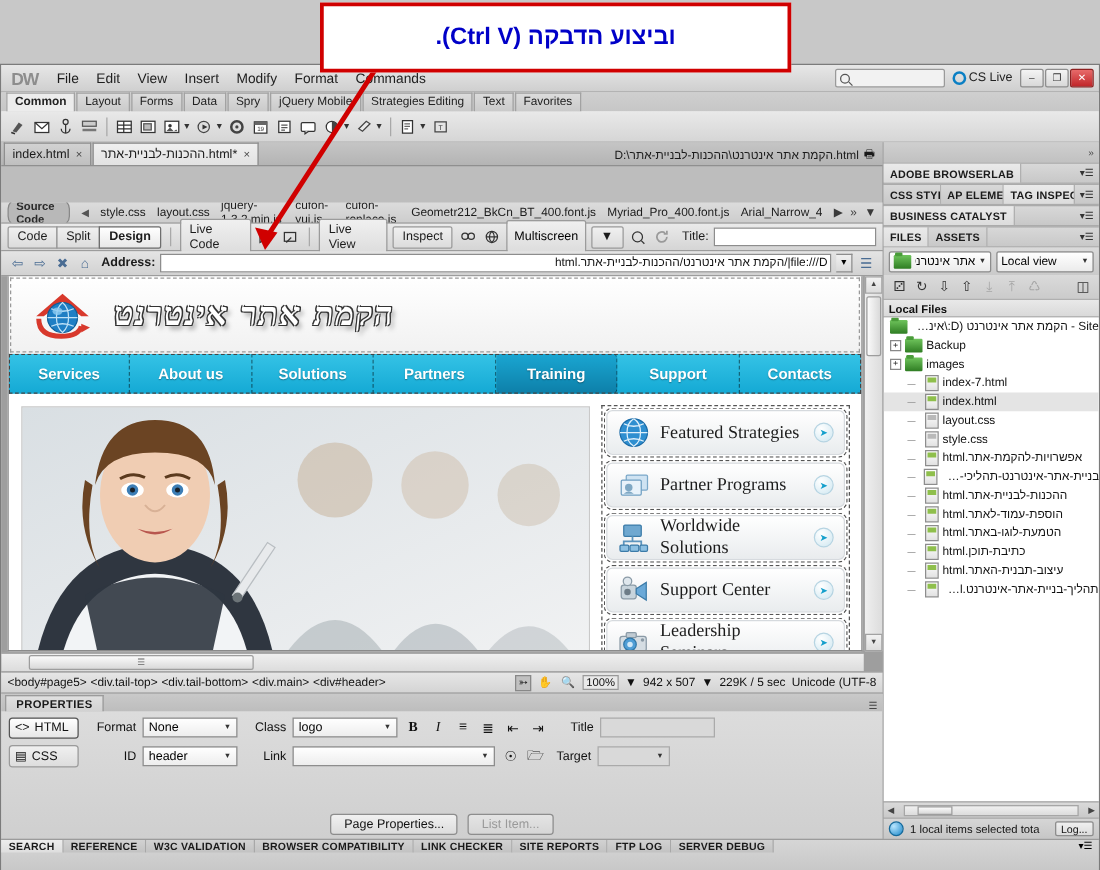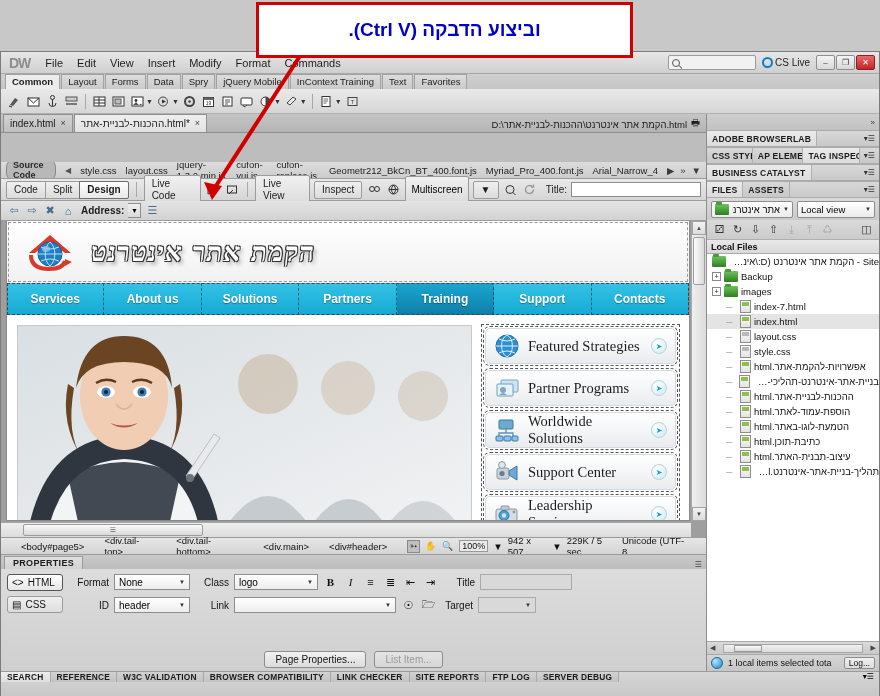--- a/index.html
+++ b/index.html
@@ -158,23 +158,23 @@
             background:linear-gradient(90deg,#fbfbfb,#d9d9d9); border:1px solid #9d9d9d; border-radius:2px;}
   .sb-arrow{position:absolute;left:0;right:0;height:14px;background:linear-gradient(#f2f2f2,#dcdcdc);
             border:1px solid #a2a2a2;display:flex;align-items:center;justify-content:center;font-size:6px;color:#444;}
   .hscroll { position:absolute; left:0; right:15px; bottom:0; height:15px;
              background:linear-gradient(#efefef,#dcdcdc); border-top:1px solid #a6a6a6;}
   .hthumb { position:absolute; top:1px; bottom:1px; left:22px; width:180px;
             background:linear-gradient(#fbfbfb,#d9d9d9); border:1px solid #9d9d9d; border-radius:2px;
             display:flex;align-items:center;justify-content:center;font-size:7px;color:#666;}
 
   
-  .tagbar { height:17px; display:flex; align-items:center; padding:0 20px; flex:none;
+  .tagbar { height:17px; display:flex; align-items:center; padding:0 5px; flex:none;
             background:linear-gradient(#e6e6e6,#d4d4d4); border-top:1px solid #9b9b9b;
-            font-size:9.5px; color:#111; gap:20px;}
+            font-size:9.5px; color:#111; gap:3px;}
   .status-right { margin-left:auto; display:flex; align-items:center; gap:5px; font-size:9.5px;}
   .stat-ic{width:13px;height:13px;display:flex;align-items:center;justify-content:center;font-size:9px;color:#222;}
   .stat-ic.sel{background:#c0c0c0;border:1px solid #888;}
   .zoomsel{border:1px solid #999;background:#e9e9e9;padding:0 2px;font-size:9px;}
 
   
   .propwrap { flex:none; background:linear-gradient(#dedede,#cfcfcf); border-top:1px solid #9b9b9b;}
   .prop-tabrow { height:14px; display:flex; align-items:flex-end; background:linear-gradient(#c9c9c9,#bdbdbd);
                  padding-left:3px; }
   .prop-tab { font-size:9px; font-weight:bold; letter-spacing:.3px; padding:1px 8px;
@@ -308,21 +308,21 @@
   </div>
 
   <div class="insertbar">
     <div class="ins-tabs">
       <div class="ins-tab active">Common</div>
       <div class="ins-tab">Layout</div>
       <div class="ins-tab">Forms</div>
       <div class="ins-tab">Data</div>
       <div class="ins-tab">Spry</div>
       <div class="ins-tab">jQuery Mobile</div>
-      <div class="ins-tab">InContext Training</div>
+      <div class="ins-tab">Strategies Editing</div>
       <div class="ins-tab">Text</div>
       <div class="ins-tab">Favorites</div>
     </div>
     <div class="ins-icons">
       <div class="ic">
         <svg width="15" height="15" viewBox="0 0 15 15">
             <path d="M3 11 L8 4 L11 6 L6 12 Z" fill="#555"></path>
             <path d="M2 12 L5 13" stroke="#333" stroke-width="1.2" fill="none"></path>
           </svg>
       </div>
@@ -515,20 +515,21 @@
         <span class="title-lbl">Title:</span>
         <input class="title-inp" value="" style="">
       </div>
 
       <div class="addrbar">
         <span class="navic">⇦</span>
         <span class="navic">⇨</span>
         <span class="navic">✖</span>
         <span class="navic">⌂</span>
         <span class="addr-lbl">Address:</span>
+        <div class="addr-inp">file:///D|/הקמת אתר אינטרנט/ההכנות-לבניית-אתר.html</div>
         <div class="addr-drop">▼</div>
         <span class="navic">☰</span>
       </div>
 
       <div class="canvaswrap">
         <div class="page">
 
           <div class="site-header">
             <div class="logo-globe">
               <svg width="52" height="46" viewBox="0 0 52 46">

